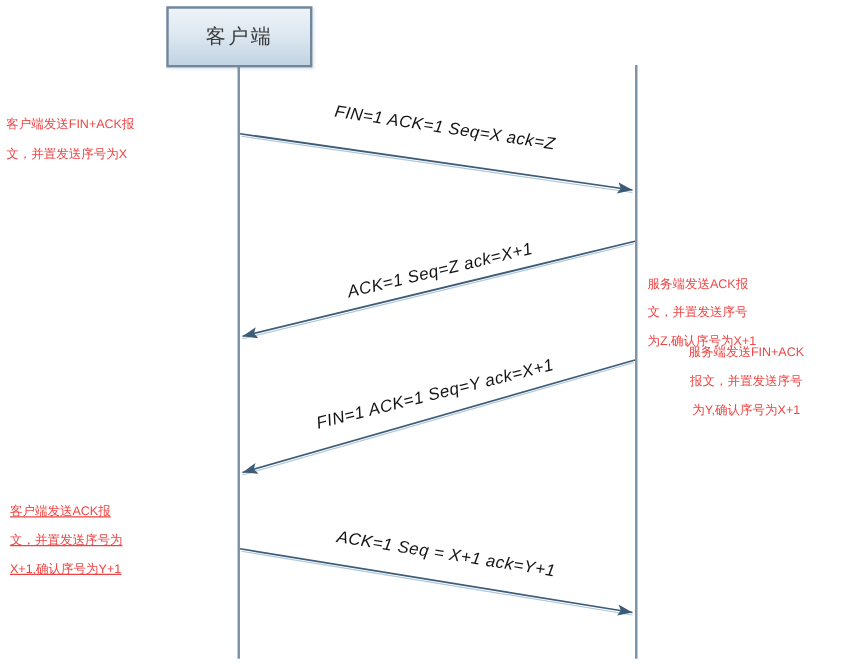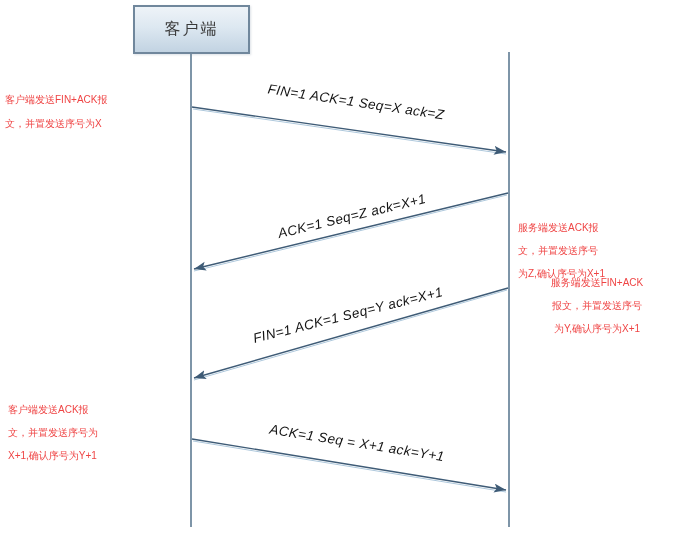--- a/index.html
+++ b/index.html
@@ -31,21 +31,21 @@
   #msg3 { left:348px; top:315px; transform:translate(-50%,-50%) rotate(-14deg); }
   #msg4 { left:357px; top:443px; transform:translate(-50%,-50%) rotate(9deg); }
 
   .note {
     position:absolute; font-size:10px; line-height:24px; color:#ef4444;
     white-space:pre-line;
   }
   #note1 { left:5px;   top:88px;  width:180px; }
   #note2 { left:518px; top:172px; width:155px; line-height:23px;margin-top:44px; }
   #note3 { left:518px; top:271px; width:158px; line-height:23px;text-align:center; }
-  #note4 { left:8px;   top:398px; width:180px; line-height:23px; }
+  #note4 { left:8px;   top:398px; width:180px; line-height:23px;text-decoration:underline; }
 </style>
 </head>
 <body>
 
 <div id="canvas">
 
   <svg class="layer" viewBox="0 0 676 535">
     <defs>
       <marker id="ah" markerUnits="userSpaceOnUse" markerWidth="13" markerHeight="10" refX="12" refY="4.5" orient="auto">
         <path d="M0,0 L12,4.5 L0,9 L2.6,4.5 Z" fill="#3e5b76"></path>

